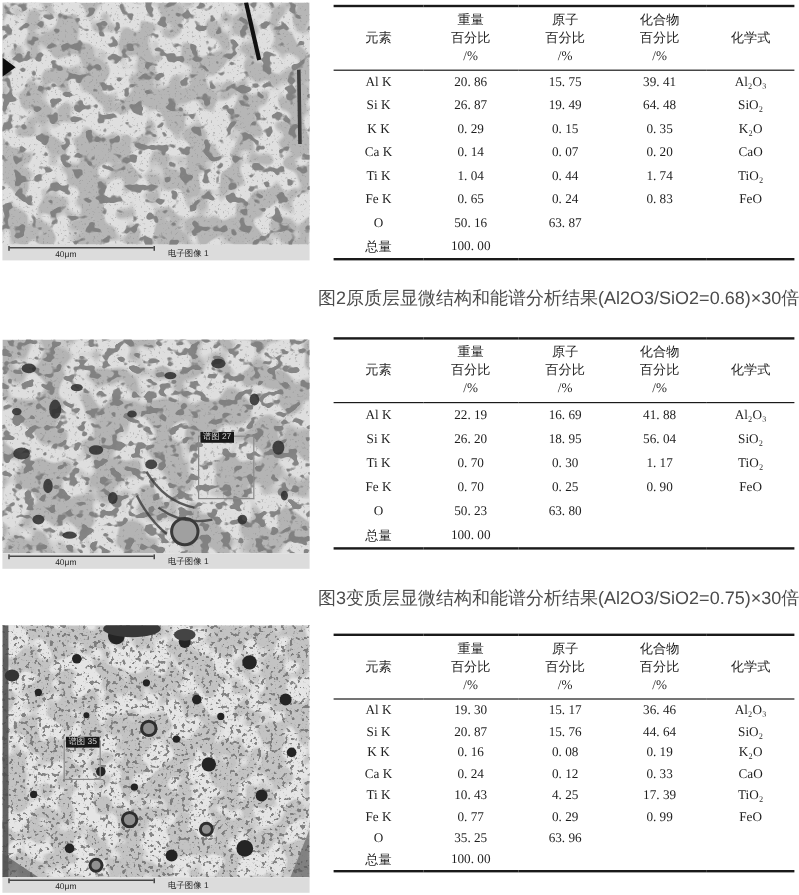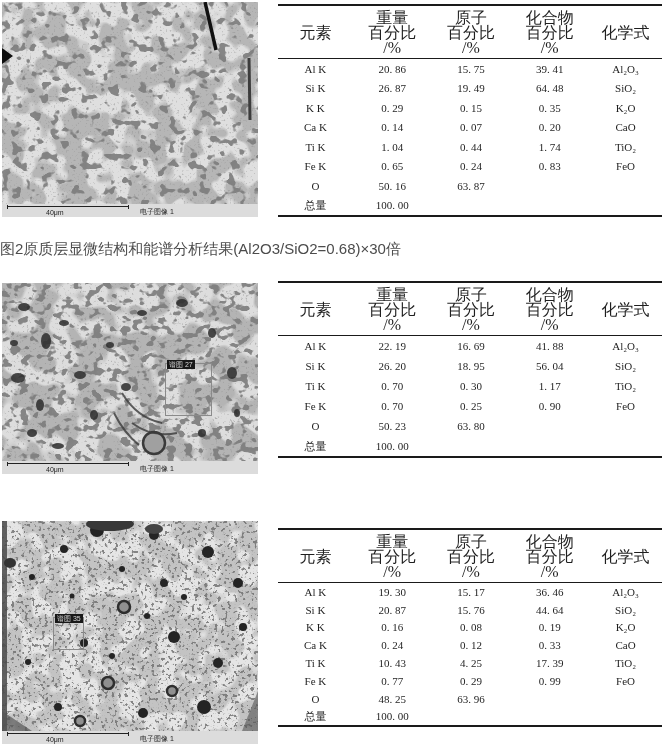--- a/index.html
+++ b/index.html
@@ -28,28 +28,28 @@
           font-size:7px;line-height:9px;padding:0 2px;white-space:nowrap;}
 
   
   .eds{position:absolute;left:278px;width:384px;border-collapse:collapse;
        font-family:"Liberation Serif","DejaVu Serif",serif;color:#1f1f1f;
        border-top:2px solid #1a1a1a;border-bottom:2px solid #1a1a1a;}
   #table1{top:4px;}
   #table2{top:281px;}
   #table3{top:528px;}
   .eds th,.eds td{font-weight:normal;text-align:center;padding:0;font-size:11px;}
-  .eds thead th{border-bottom:1.5px solid #1a1a1a;padding:4px 0 3px;font-size:16px;
+  .eds thead th{border-bottom:1.5px solid #1a1a1a;padding:4px 0 3px;font-size:11px;
                 line-height:15px;vertical-align:middle;}
   #table1 tbody td{height:19.5px;}
   #table2 tbody td{height:20px;}
   #table3 tbody td{height:17.8px;}
 
   
-  .caption{position:absolute;left:0;width:666px;text-align:left;font-size:15px;
+  .caption{position:absolute;left:0;width:666px;text-align:right;font-size:15px;
            line-height:26px;color:#4c4c4c;font-family:"Liberation Sans",sans-serif;}
   #cap1{top:236px;}
   #cap2{top:486px;}
 </style>
 </head>
 <body>
 
 <div class="page">
 
   <div class="fig" id="fig1">
@@ -299,20 +299,21 @@
         <tr>
         <td>总量</td>
         <td>100. 00</td>
         <td></td>
         <td></td>
         <td></td>
       </tr>
       </tbody>
   </table>
 
+  <div class="caption" id="cap2">图3变质层显微结构和能谱分析结果(Al2O3/SiO2=0.75)×30倍</div>
 
   <div class="fig" id="fig3">
     <svg width="256" height="210" viewBox="0 0 256 210" preserveAspectRatio="none">
       <defs>
         <filter id="f3l" x="0" y="0" width="100%" height="100%">
           <feTurbulence type="fractalNoise" baseFrequency="0.05" numOctaves="2" seed="31" stitchTiles="stitch"></feTurbulence>
           <feColorMatrix type="matrix" values="0 0 0 0 0.84  0 0 0 0 0.84  0 0 0 0 0.84  0 0 0 9 -4.2"></feColorMatrix>
         </filter>
         <filter id="f3d" x="0" y="0" width="100%" height="100%">
           <feTurbulence type="fractalNoise" baseFrequency="0.3" numOctaves="2" seed="17" stitchTiles="stitch"></feTurbulence>
@@ -439,21 +440,21 @@
       </tr>
         <tr>
         <td>Fe K</td>
         <td>0. 77</td>
         <td>0. 29</td>
         <td>0. 99</td>
         <td>FeO</td>
       </tr>
         <tr>
         <td>O</td>
-        <td>48. 25</td>
+        <td>35. 25</td>
         <td>63. 96</td>
         <td></td>
         <td></td>
       </tr>
         <tr>
         <td>总量</td>
         <td>100. 00</td>
         <td></td>
         <td></td>
         <td></td>

